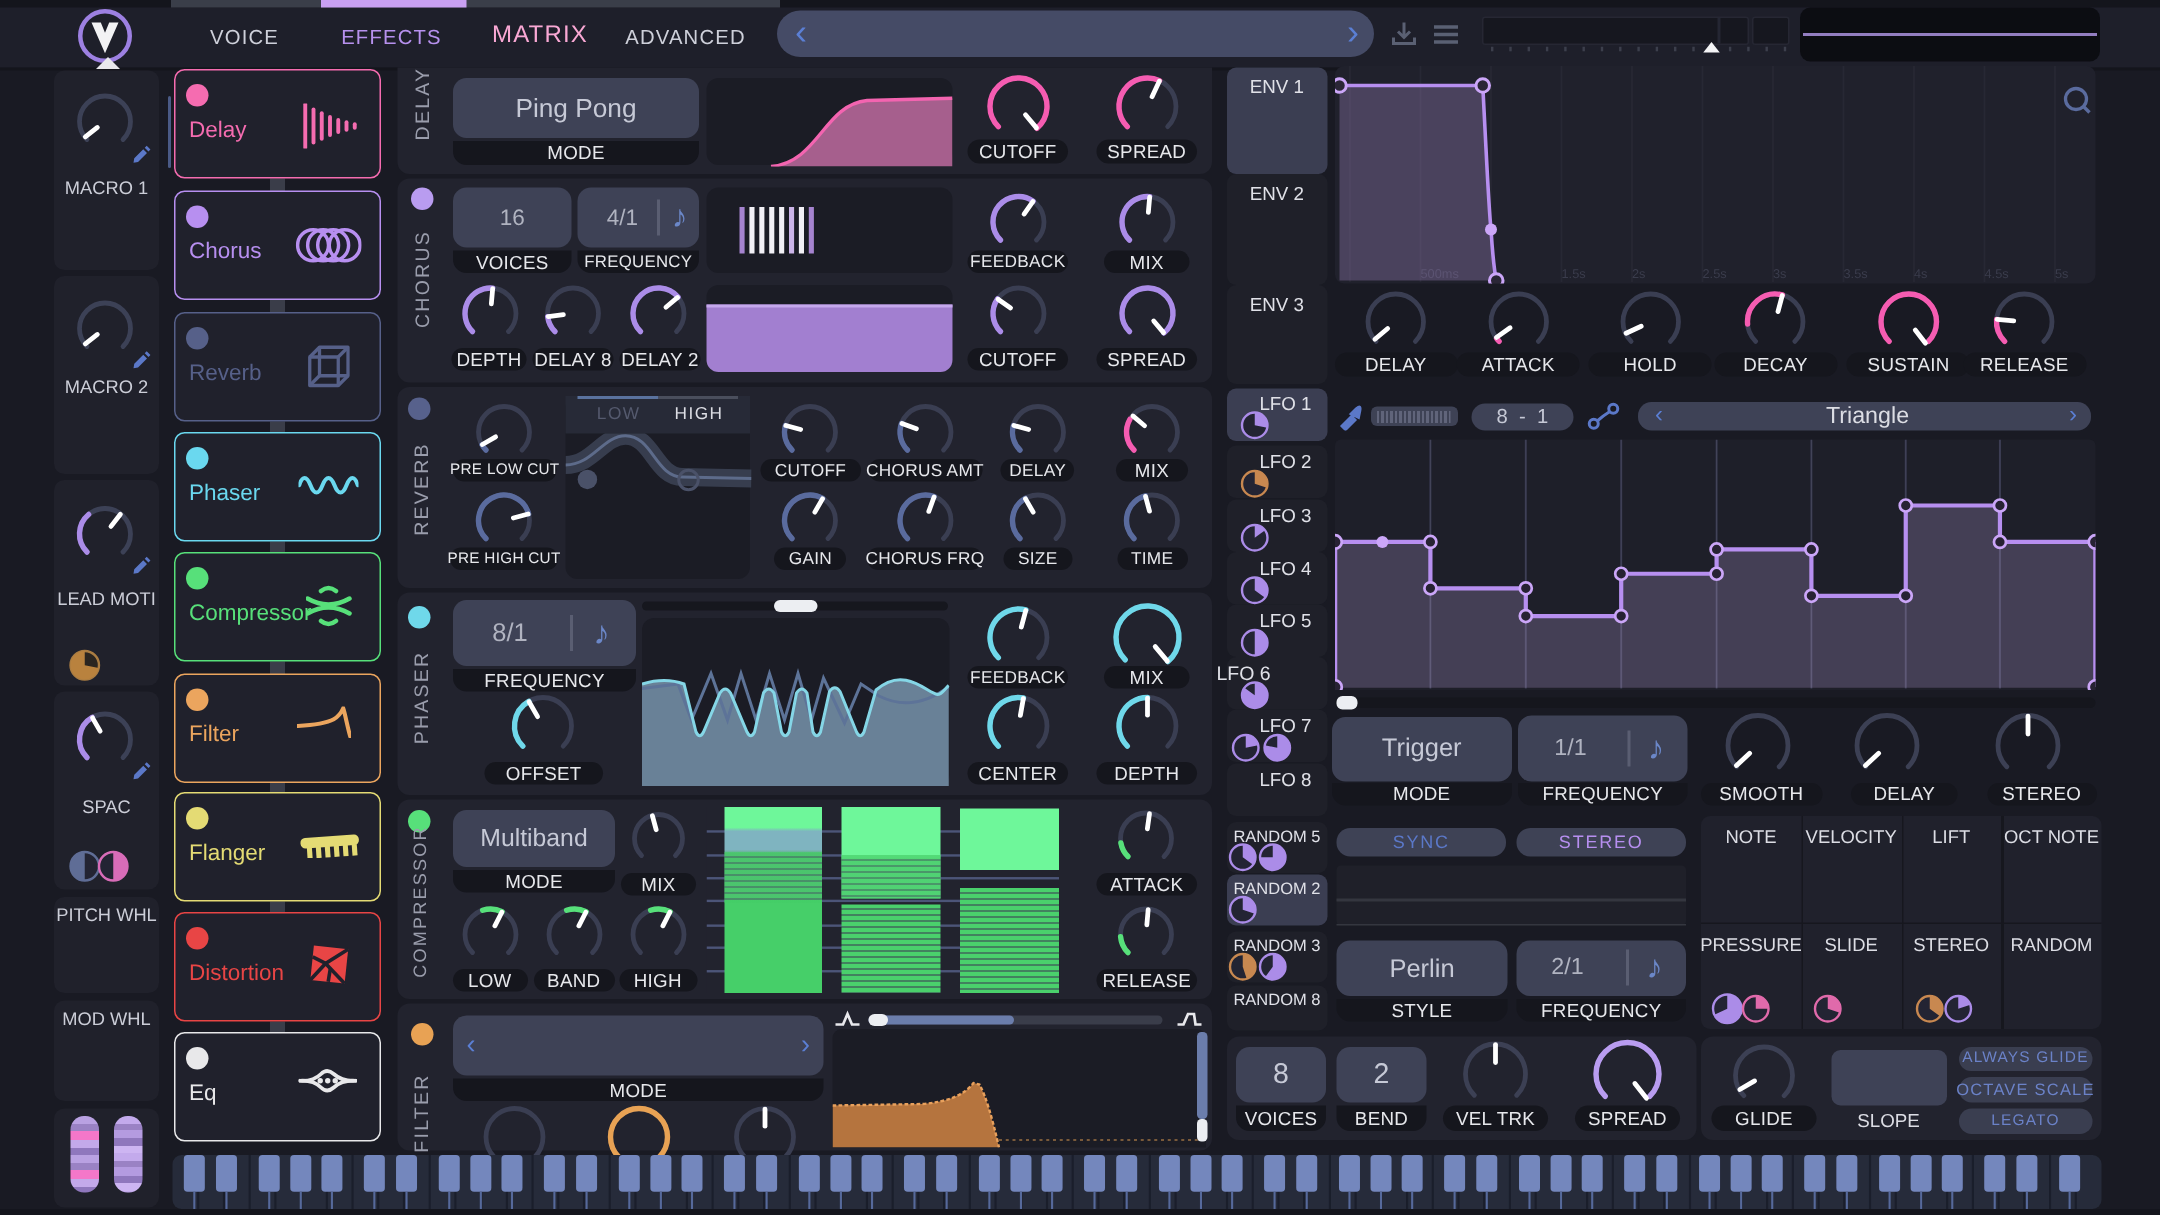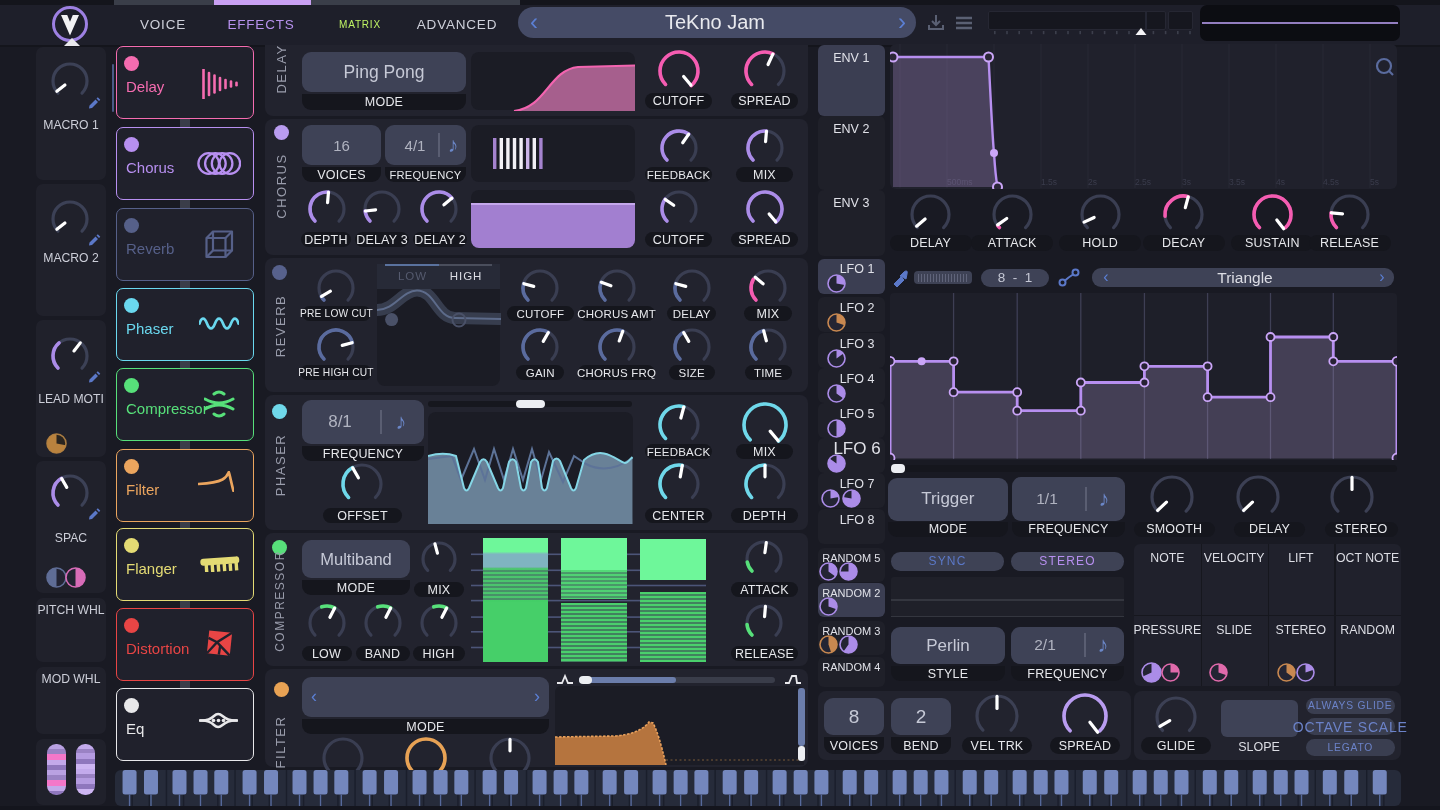--- a/index.html
+++ b/index.html
@@ -11,26 +11,25 @@
     <div style="position:absolute;left:0px;top:0px;width:1440px;height:45px;background:#1e1f2a;"></div>
     <div style="position:absolute;left:0px;top:0px;width:1440px;height:5px;background:#14151c;"></div>
     <div style="position:absolute;left:114px;top:0px;width:406px;height:5px;background:#3a3e49;"></div>
     <div style="position:absolute;left:214px;top:0px;width:97px;height:5px;background:#c9a0f2;"></div>
     <svg style="position:absolute;left:48px;top:2px;width:44px;height:44px;" viewBox="0 0 44 44" preserveAspectRatio="none">
       <circle cx="22" cy="22" r="16.5" fill="none" stroke="#9d80e2" stroke-width="3"></circle>
       <path d="M13 13 H19.2 L22 19.8 L24.8 13 H31 L22 33.5 Z" fill="#f2f2f4"></path>
     </svg>
     <div style="position:absolute;left:123px;top:13px;width:80px;height:22px;display:flex;align-items:center;justify-content:center;font-size:13.5px;color:#ced0da;font-weight:400;letter-spacing:0.8px;">VOICE</div>
     <div style="position:absolute;left:221px;top:13px;width:80px;height:22px;display:flex;align-items:center;justify-content:center;font-size:13.5px;color:#b791ee;font-weight:400;letter-spacing:0.8px;">EFFECTS</div>
-    <div style="position:absolute;left:320px;top:13px;width:80px;height:22px;display:flex;align-items:center;justify-content:center;font-size:10px;color:#bef264;font-weight:400;letter-spacing:0.8px;">MATRIX</div>
+    <div style="position:absolute;left:320px;top:13px;width:80px;height:22px;display:flex;align-items:center;justify-content:center;font-size:16px;color:#f9a8d4;font-weight:400;letter-spacing:0.8px;">MATRIX</div>
     <div style="position:absolute;left:416px;top:13px;width:82px;height:22px;display:flex;align-items:center;justify-content:center;font-size:13.5px;color:#ced0da;font-weight:400;letter-spacing:0.8px;">ADVANCED</div>
     <div style="position:absolute;left:518px;top:7px;width:398px;height:31px;background:#454b66;border-radius:16px;"></div>
     <div style="position:absolute;left:524px;top:11px;width:20px;height:22px;display:flex;align-items:center;justify-content:center;font-size:24px;color:#5b7fd4;font-weight:400;">‹</div>
     <div style="position:absolute;left:892px;top:11px;width:20px;height:22px;display:flex;align-items:center;justify-content:center;font-size:24px;color:#5b7fd4;font-weight:400;">›</div>
-    <div style="position:absolute;left:600px;top:10px;width:230px;height:24px;display:flex;align-items:center;justify-content:center;font-size:20px;color:#e8e9ee;font-weight:400;">TeKno Jam</div>
     <svg style="position:absolute;left:925px;top:12px;width:22px;height:22px;" viewBox="0 0 22 22" preserveAspectRatio="none">
       <path d="M11 3 V12 M7 9 L11 13 L15 9" stroke="#5a6073" stroke-width="2" fill="none"></path>
       <path d="M4 13 V17 H18 V13" stroke="#5a6073" stroke-width="2" fill="none"></path>
     </svg>
     <svg style="position:absolute;left:953px;top:12px;width:22px;height:22px;" viewBox="0 0 22 22" preserveAspectRatio="none">
       <path d="M3 6 H19 M3 11 H19 M3 16 H19" stroke="#5a6073" stroke-width="2.4"></path>
     </svg>
     <div style="position:absolute;left:988px;top:11px;width:178px;height:19px;background:#16171f;border-radius:2px;border:1px solid #262733;"></div>
     <div style="position:absolute;left:1145px;top:12px;width:2px;height:17px;background:#242633;"></div>
     <div style="position:absolute;left:1168px;top:11px;width:25px;height:19px;background:#16171f;border-radius:2px;border:1px solid #262733;"></div>
@@ -298,21 +297,21 @@
       <path d="M 9.98 34.02 A 17.00 17.00 0 1 1 34.02 34.02" stroke="#3a3e52" stroke-width="3.2" fill="none" stroke-linecap="round"></path>
       <path d="M 9.98 34.02 A 17.00 17.00 0 0 1 5.13 24.07" stroke="#ab8ce8" stroke-width="3.6" fill="none" stroke-linecap="round"></path>
       <line x1="15.59" y1="22.79" x2="5.46" y2="24.03" stroke="#ffffff" stroke-width="3.2" stroke-linecap="round"></line>
     </svg>
     <svg style="position:absolute;left:417px;top:187px;" width="44" height="44" viewBox="0 0 44 44">
       <path d="M 9.98 34.02 A 17.00 17.00 0 1 1 34.02 34.02" stroke="#3a3e52" stroke-width="3.2" fill="none" stroke-linecap="round"></path>
       <path d="M 9.98 34.02 A 17.00 17.00 0 1 1 35.02 11.07" stroke="#ab8ce8" stroke-width="3.6" fill="none" stroke-linecap="round"></path>
       <line x1="26.95" y1="17.85" x2="34.76" y2="11.29" stroke="#ffffff" stroke-width="3.2" stroke-linecap="round"></line>
     </svg>
     <div style="position:absolute;left:301px;top:232px;width:50px;height:15px;border-radius:7.5px;background:#15161d;display:flex;align-items:center;justify-content:center;font-size:12.5px;color:#e7e8ec;font-weight:400;white-space:nowrap;letter-spacing:0.2px;">DEPTH</div>
-    <div style="position:absolute;left:355px;top:232px;width:54px;height:15px;border-radius:7.5px;background:#15161d;display:flex;align-items:center;justify-content:center;font-size:12.5px;color:#e7e8ec;font-weight:400;white-space:nowrap;letter-spacing:0.2px;">DELAY 3</div>
+    <div style="position:absolute;left:355px;top:232px;width:54px;height:15px;border-radius:7.5px;background:#15161d;display:flex;align-items:center;justify-content:center;font-size:12.5px;color:#e7e8ec;font-weight:400;white-space:nowrap;letter-spacing:0.2px;">DELAY 8</div>
     <div style="position:absolute;left:413px;top:232px;width:54px;height:15px;border-radius:7.5px;background:#15161d;display:flex;align-items:center;justify-content:center;font-size:12.5px;color:#e7e8ec;font-weight:400;white-space:nowrap;letter-spacing:0.2px;">DELAY 2</div>
     <div style="position:absolute;left:471px;top:190px;width:164px;height:58px;background:#1b1c25;border-radius:8px;overflow:hidden;"></div>
     <div style="position:absolute;left:471px;top:203px;width:164px;height:45px;background:#a27fd0;border-radius:0 0 8px 8px;"></div>
     <div style="position:absolute;left:471px;top:203px;width:164px;height:1.5px;background:#c5a8ec;"></div>
     <svg style="position:absolute;left:656.5px;top:187px;" width="44" height="44" viewBox="0 0 44 44">
       <path d="M 9.98 34.02 A 17.00 17.00 0 1 1 34.02 34.02" stroke="#3a3e52" stroke-width="3.2" fill="none" stroke-linecap="round"></path>
       <path d="M 9.98 34.02 A 17.00 17.00 0 0 1 8.07 12.25" stroke="#ab8ce8" stroke-width="3.6" fill="none" stroke-linecap="round"></path>
       <line x1="16.71" y1="18.29" x2="8.35" y2="12.44" stroke="#ffffff" stroke-width="3.2" stroke-linecap="round"></line>
     </svg>
     <svg style="position:absolute;left:742.5px;top:187px;" width="44" height="44" viewBox="0 0 44 44">
@@ -612,21 +611,21 @@
     <div style="position:absolute;left:832px;top:261.7px;width:50px;height:15px;display:flex;align-items:center;justify-content:center;font-size:12.5px;color:#e0e1e8;font-weight:400;">LFO 1</div>
     <div style="position:absolute;left:818px;top:297px;width:66.6px;height:35px;background:#1f2029;border-radius:6px;"></div>
     <div style="position:absolute;left:832px;top:300px;width:50px;height:15px;display:flex;align-items:center;justify-content:center;font-size:12.5px;color:#e0e1e8;font-weight:400;">LFO 2</div>
     <div style="position:absolute;left:818px;top:333px;width:66.6px;height:35px;background:#1f2029;border-radius:6px;"></div>
     <div style="position:absolute;left:832px;top:336px;width:50px;height:15px;display:flex;align-items:center;justify-content:center;font-size:12.5px;color:#e0e1e8;font-weight:400;">LFO 3</div>
     <div style="position:absolute;left:818px;top:368px;width:66.6px;height:35px;background:#1f2029;border-radius:6px;"></div>
     <div style="position:absolute;left:832px;top:371px;width:50px;height:15px;display:flex;align-items:center;justify-content:center;font-size:12.5px;color:#e0e1e8;font-weight:400;">LFO 4</div>
     <div style="position:absolute;left:818px;top:403px;width:66.6px;height:35px;background:#1f2029;border-radius:6px;"></div>
     <div style="position:absolute;left:832px;top:406px;width:50px;height:15px;display:flex;align-items:center;justify-content:center;font-size:12.5px;color:#e0e1e8;font-weight:400;">LFO 5</div>
     <div style="position:absolute;left:818px;top:438px;width:66.6px;height:35px;background:#1f2029;border-radius:6px;"></div>
-    <div style="position:absolute;left:832px;top:441px;width:50px;height:15px;display:flex;align-items:center;justify-content:center;font-size:17px;color:#e0e1e8;font-weight:400;">LFO 6</div>
+    <div style="position:absolute;left:804px;top:441px;width:50px;height:15px;display:flex;align-items:center;justify-content:center;font-size:13px;color:#e0e1e8;font-weight:400;">LFO 6</div>
     <div style="position:absolute;left:818px;top:473px;width:66.6px;height:35px;background:#1f2029;border-radius:6px;"></div>
     <div style="position:absolute;left:832px;top:476px;width:50px;height:15px;display:flex;align-items:center;justify-content:center;font-size:12.5px;color:#e0e1e8;font-weight:400;">LFO 7</div>
     <div style="position:absolute;left:818px;top:509px;width:66.6px;height:35px;background:#1f2029;border-radius:6px;"></div>
     <div style="position:absolute;left:832px;top:512px;width:50px;height:15px;display:flex;align-items:center;justify-content:center;font-size:12.5px;color:#e0e1e8;font-weight:400;">LFO 8</div>
     <svg style="position:absolute;left:825.5px;top:273.2px;" width="21.0" height="21.0" viewBox="0 0 21.0 21.0">
       <circle cx="10.5" cy="10.5" r="8.5" fill="#232433" stroke="#ab8ce8" stroke-width="1.6"></circle>
       <path d="M 10.5 10.5 L 10.50 2.00 A 8.5 8.5 0 0 1 18.85 12.09 Z" fill="#ab8ce8"></path>
     </svg>
     <svg style="position:absolute;left:825.5px;top:311.5px;" width="21.0" height="21.0" viewBox="0 0 21.0 21.0">
       <circle cx="10.5" cy="10.5" r="8.5" fill="#232433" stroke="#c88850" stroke-width="1.6"></circle>
@@ -739,21 +738,21 @@
     <div style="position:absolute;left:1133.7px;top:521.5px;width:81px;height:15.5px;border-radius:7.75px;background:#15161d;display:flex;align-items:center;justify-content:center;font-size:12.5px;color:#e7e8ec;font-weight:400;white-space:nowrap;letter-spacing:0.2px;">SMOOTH</div>
     <div style="position:absolute;left:1233.9px;top:521.5px;width:71.3px;height:15.5px;border-radius:7.75px;background:#15161d;display:flex;align-items:center;justify-content:center;font-size:12.5px;color:#e7e8ec;font-weight:400;white-space:nowrap;letter-spacing:0.2px;">DELAY</div>
     <div style="position:absolute;left:1324.5px;top:521.5px;width:73.3px;height:15.5px;border-radius:7.75px;background:#15161d;display:flex;align-items:center;justify-content:center;font-size:12.5px;color:#e7e8ec;font-weight:400;white-space:nowrap;letter-spacing:0.2px;">STEREO</div>
     <div style="position:absolute;left:818px;top:548px;width:66.6px;height:33.5px;background:#1f2029;border-radius:6px;"></div>
     <div style="position:absolute;left:818px;top:550px;width:66.6px;height:15px;display:flex;align-items:center;justify-content:center;font-size:11px;color:#e0e1e8;font-weight:400;">RANDOM 5</div>
     <div style="position:absolute;left:818px;top:583px;width:66.6px;height:33.5px;background:#3b3e52;border-radius:6px;"></div>
     <div style="position:absolute;left:818px;top:585px;width:66.6px;height:15px;display:flex;align-items:center;justify-content:center;font-size:11px;color:#e0e1e8;font-weight:400;">RANDOM 2</div>
     <div style="position:absolute;left:818px;top:621px;width:66.6px;height:33.5px;background:#1f2029;border-radius:6px;"></div>
     <div style="position:absolute;left:818px;top:623px;width:66.6px;height:15px;display:flex;align-items:center;justify-content:center;font-size:11px;color:#e0e1e8;font-weight:400;">RANDOM 3</div>
     <div style="position:absolute;left:818px;top:657px;width:66.6px;height:30px;background:#1f2029;border-radius:6px;"></div>
-    <div style="position:absolute;left:818px;top:659px;width:66.6px;height:15px;display:flex;align-items:center;justify-content:center;font-size:11px;color:#e0e1e8;font-weight:400;">RANDOM 4</div>
+    <div style="position:absolute;left:818px;top:659px;width:66.6px;height:15px;display:flex;align-items:center;justify-content:center;font-size:11px;color:#e0e1e8;font-weight:400;">RANDOM 8</div>
     <svg style="position:absolute;left:817.5px;top:561.0px;" width="21.0" height="21.0" viewBox="0 0 21.0 21.0">
       <circle cx="10.5" cy="10.5" r="8.5" fill="#232433" stroke="#ab8ce8" stroke-width="1.6"></circle>
       <path d="M 10.5 10.5 L 10.50 2.00 A 8.5 8.5 0 0 1 17.38 15.50 Z" fill="#ab8ce8"></path>
     </svg>
     <svg style="position:absolute;left:837.5px;top:561.0px;" width="21.0" height="21.0" viewBox="0 0 21.0 21.0">
       <circle cx="10.5" cy="10.5" r="8.5" fill="#232433" stroke="#ab8ce8" stroke-width="1.6"></circle>
       <path d="M 10.5 10.5 L 10.50 2.00 A 8.5 8.5 0 1 1 2.00 10.50 Z" fill="#ab8ce8"></path>
     </svg>
     <svg style="position:absolute;left:817.5px;top:596.0px;" width="21.0" height="21.0" viewBox="0 0 21.0 21.0">
       <circle cx="10.5" cy="10.5" r="8.5" fill="#232433" stroke="#ab8ce8" stroke-width="1.6"></circle>
@@ -836,21 +835,21 @@
     <div style="position:absolute;left:1050px;top:737px;width:70px;height:17px;border-radius:8.5px;background:#15161d;display:flex;align-items:center;justify-content:center;font-size:12.5px;color:#e7e8ec;font-weight:400;white-space:nowrap;letter-spacing:0.2px;">SPREAD</div>
     <div style="position:absolute;left:1134px;top:690.6px;width:267.4px;height:69px;background:#22232e;border-radius:8px;"></div>
     <svg style="position:absolute;left:1152px;top:693px;" width="48" height="48" viewBox="0 0 48 48">
       <path d="M 10.56 37.44 A 19.00 19.00 0 1 1 37.44 37.44" stroke="#3c4054" stroke-width="3.2" fill="none" stroke-linecap="round"></path>
       <line x1="17.75" y1="27.61" x2="7.87" y2="33.31" stroke="#ffffff" stroke-width="3.2" stroke-linecap="round"></line>
     </svg>
     <div style="position:absolute;left:1141px;top:737px;width:70px;height:17px;border-radius:8.5px;background:#15161d;display:flex;align-items:center;justify-content:center;font-size:12.5px;color:#e7e8ec;font-weight:400;white-space:nowrap;letter-spacing:0.2px;">GLIDE</div>
     <div style="position:absolute;left:1221px;top:700px;width:76.5px;height:37px;border-radius:6px;background:#3e4256;"></div>
     <div style="position:absolute;left:1213px;top:739px;width:92px;height:15px;display:flex;align-items:center;justify-content:center;font-size:12.5px;color:#dcdde4;font-weight:400;">SLOPE</div>
     <div style="position:absolute;left:1305.6px;top:697.7px;width:89.4px;height:16.6px;border-radius:8.3px;background:#3a3e50;display:flex;align-items:center;justify-content:center;font-size:10.3px;color:#6b82c8;font-weight:400;white-space:nowrap;letter-spacing:0.8px;">ALWAYS GLIDE</div>
-    <div style="position:absolute;left:1305.6px;top:718.4px;width:89.4px;height:16.6px;border-radius:8.3px;background:#3a3e50;display:flex;align-items:center;justify-content:center;font-size:14px;color:#6b82c8;font-weight:400;white-space:nowrap;letter-spacing:0.8px;">OCTAVE SCALE</div>
+    <div style="position:absolute;left:1305.6px;top:718.4px;width:89.4px;height:16.6px;border-radius:8.3px;background:#3a3e50;display:flex;align-items:center;justify-content:center;font-size:11px;color:#6b82c8;font-weight:400;white-space:nowrap;letter-spacing:0.8px;">OCTAVE SCALE</div>
     <div style="position:absolute;left:1305.6px;top:739px;width:89.4px;height:16.6px;border-radius:8.3px;background:#3a3e50;display:flex;align-items:center;justify-content:center;font-size:10.3px;color:#6b82c8;font-weight:400;white-space:nowrap;letter-spacing:0.8px;">LEGATO</div>
     <div style="position:absolute;left:115px;top:769.5px;width:1286px;height:36.5px;background:#262b3a;border-radius:6px;overflow:hidden;"></div>
     <svg style="position:absolute;left:115px;top:769.5px;width:1286px;height:36.5px;" viewBox="0 0 1286 36.5" preserveAspectRatio="none">
       <rect x="16.45" y="0" width="1.4" height="36.5" fill="#1a1e2b"></rect>
       <rect x="33.59" y="0" width="1.4" height="36.5" fill="#1a1e2b"></rect>
       <rect x="50.74" y="0" width="1.4" height="36.5" fill="#1a1e2b"></rect>
       <rect x="67.89" y="0" width="1.4" height="36.5" fill="#1a1e2b"></rect>
       <rect x="85.03" y="0" width="1.4" height="36.5" fill="#1a1e2b"></rect>
       <rect x="102.18" y="0" width="1.4" height="36.5" fill="#1a1e2b"></rect>
       <rect x="119.33" y="0" width="1.4" height="36.5" fill="#1a1e2b"></rect>

